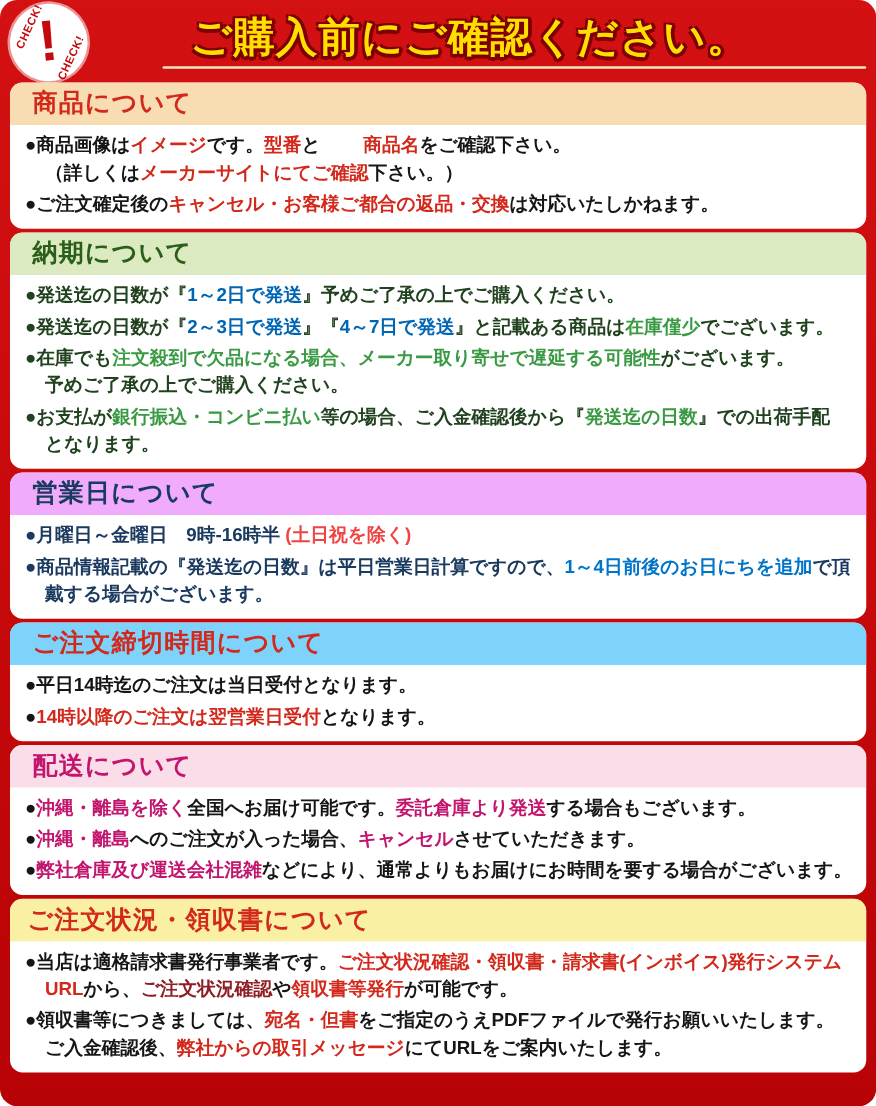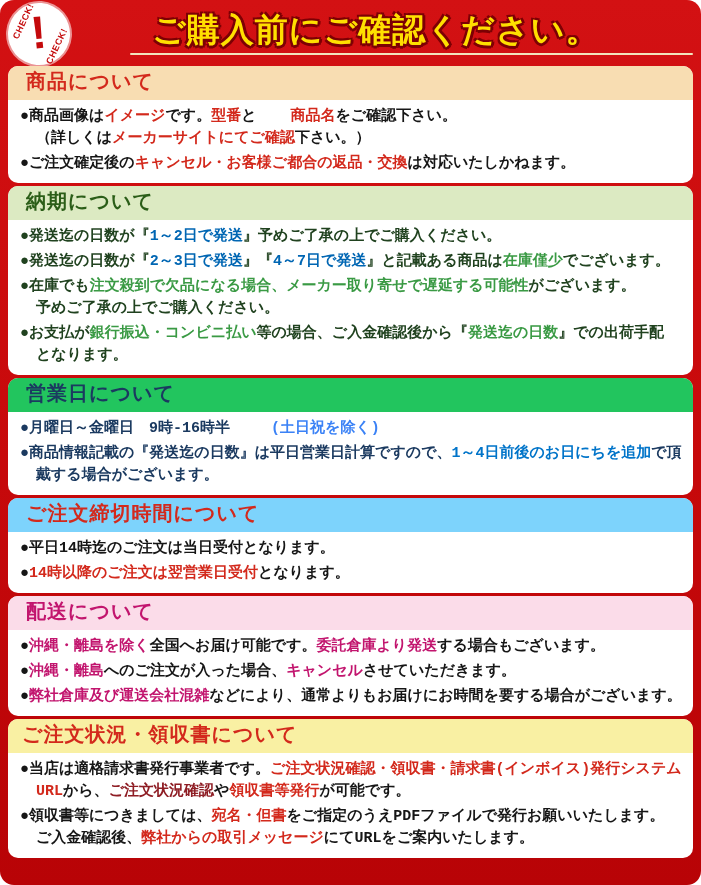--- a/index.html
+++ b/index.html
@@ -40,21 +40,21 @@
   }
   .banner-line{
     position:absolute;left:130px;right:8px;top:53px;height:2px;
     background:#f2e4bd;border-radius:2px;
   }
   
   .sections{
     position:absolute;top:66px;left:8px;right:8px;
     display:flex;flex-direction:column;gap:3px;
   }
-  .section{background:#ffffff;border-radius:10px;overflow:hidden;font-family:Liberation Mono, monospace;}
+  .section{background:#ffffff;border-radius:10px;overflow:hidden;}
   .section-header{
     height:34px;line-height:34px;padding-left:18px;
     font-size:20px;font-weight:bold;letter-spacing:1px;
   }
   .section-body{padding:6px 8px 8px 12px;}
   .line{font-size:15px;font-weight:bold;line-height:22px;letter-spacing:0;}
   .line.b{padding-left:16px;text-indent:-16px;margin-top:3px;}
   .line.b:first-child{margin-top:0;}
   .line.c{padding-left:16px;}
   .seg{white-space:pre-wrap;}
@@ -86,23 +86,23 @@
         <div class="section-body" style="color: rgb(32, 66, 31);">
           <div class="line b"><span class="seg">●</span><span class="seg">発送迄の日数が『</span><span class="seg" style="color: rgb(0, 102, 179);">1～2日で発送</span><span class="seg">』予めご了承の上でご購入ください。</span></div>
           <div class="line b"><span class="seg">●</span><span class="seg">発送迄の日数が『</span><span class="seg" style="color: rgb(0, 102, 179);">2～3日で発送</span><span class="seg">』『</span><span class="seg" style="color: rgb(0, 102, 179);">4～7日で発送</span><span class="seg">』と記載ある商品は</span><span class="seg" style="color: rgb(58, 154, 68);">在庫僅少</span><span class="seg">でございます。</span></div>
           <div class="line b"><span class="seg">●</span><span class="seg">在庫でも</span><span class="seg" style="color: rgb(58, 154, 68);">注文殺到で欠品になる場合、メーカー取り寄せで遅延する可能性</span><span class="seg">がございます。</span></div>
           <div class="line c"><span class="seg">予めご了承の上でご購入ください。</span></div>
           <div class="line b"><span class="seg">●</span><span class="seg">お支払が</span><span class="seg" style="color: rgb(58, 154, 68);">銀行振込・コンビニ払い</span><span class="seg">等の場合、ご入金確認後から『</span><span class="seg" style="color: rgb(58, 154, 68);">発送迄の日数</span><span class="seg">』での出荷手配</span></div>
           <div class="line c"><span class="seg">となります。</span></div>
         </div>
       </div>
       <div class="section">
-        <div class="section-header" style="background: #22c55e; color: rgb(27, 58, 96);">営業日について</div>
+        <div class="section-header" style="background: #f0abfc; color: rgb(27, 58, 96);">営業日について</div>
         <div class="section-body" style="color: rgb(27, 58, 96);">
-          <div class="line b"><span class="seg">●</span><span class="seg">月曜日～金曜日　9時-16時半 </span><span class="seg" style="color: #3b82f6; margin-left: 32px;">(土日祝を除く)</span></div>
+          <div class="line b"><span class="seg">●</span><span class="seg">月曜日～金曜日　9時-16時半 </span><span class="seg" style="color: #ef4444;">(土日祝を除く)</span></div>
           <div class="line b"><span class="seg">●</span><span class="seg">商品情報記載の『発送迄の日数』は平日営業日計算ですので、</span><span class="seg" style="color: rgb(0, 116, 201);">1～4日前後のお日にちを追加</span><span class="seg">で頂戴する場合がございます。</span></div>
         </div>
       </div>
       <div class="section">
         <div class="section-header" style="background: #7dd3fc; color: rgb(211, 41, 28);">ご注文締切時間について</div>
         <div class="section-body" style="color: rgb(22, 22, 22);">
           <div class="line b"><span class="seg">●</span><span class="seg">平日14時迄のご注文は当日受付となります。</span></div>
           <div class="line b"><span class="seg">●</span><span class="seg" style="color: rgb(211, 41, 28);">14時以降のご注文は翌営業日受付</span><span class="seg">となります。</span></div>
         </div>
       </div>

